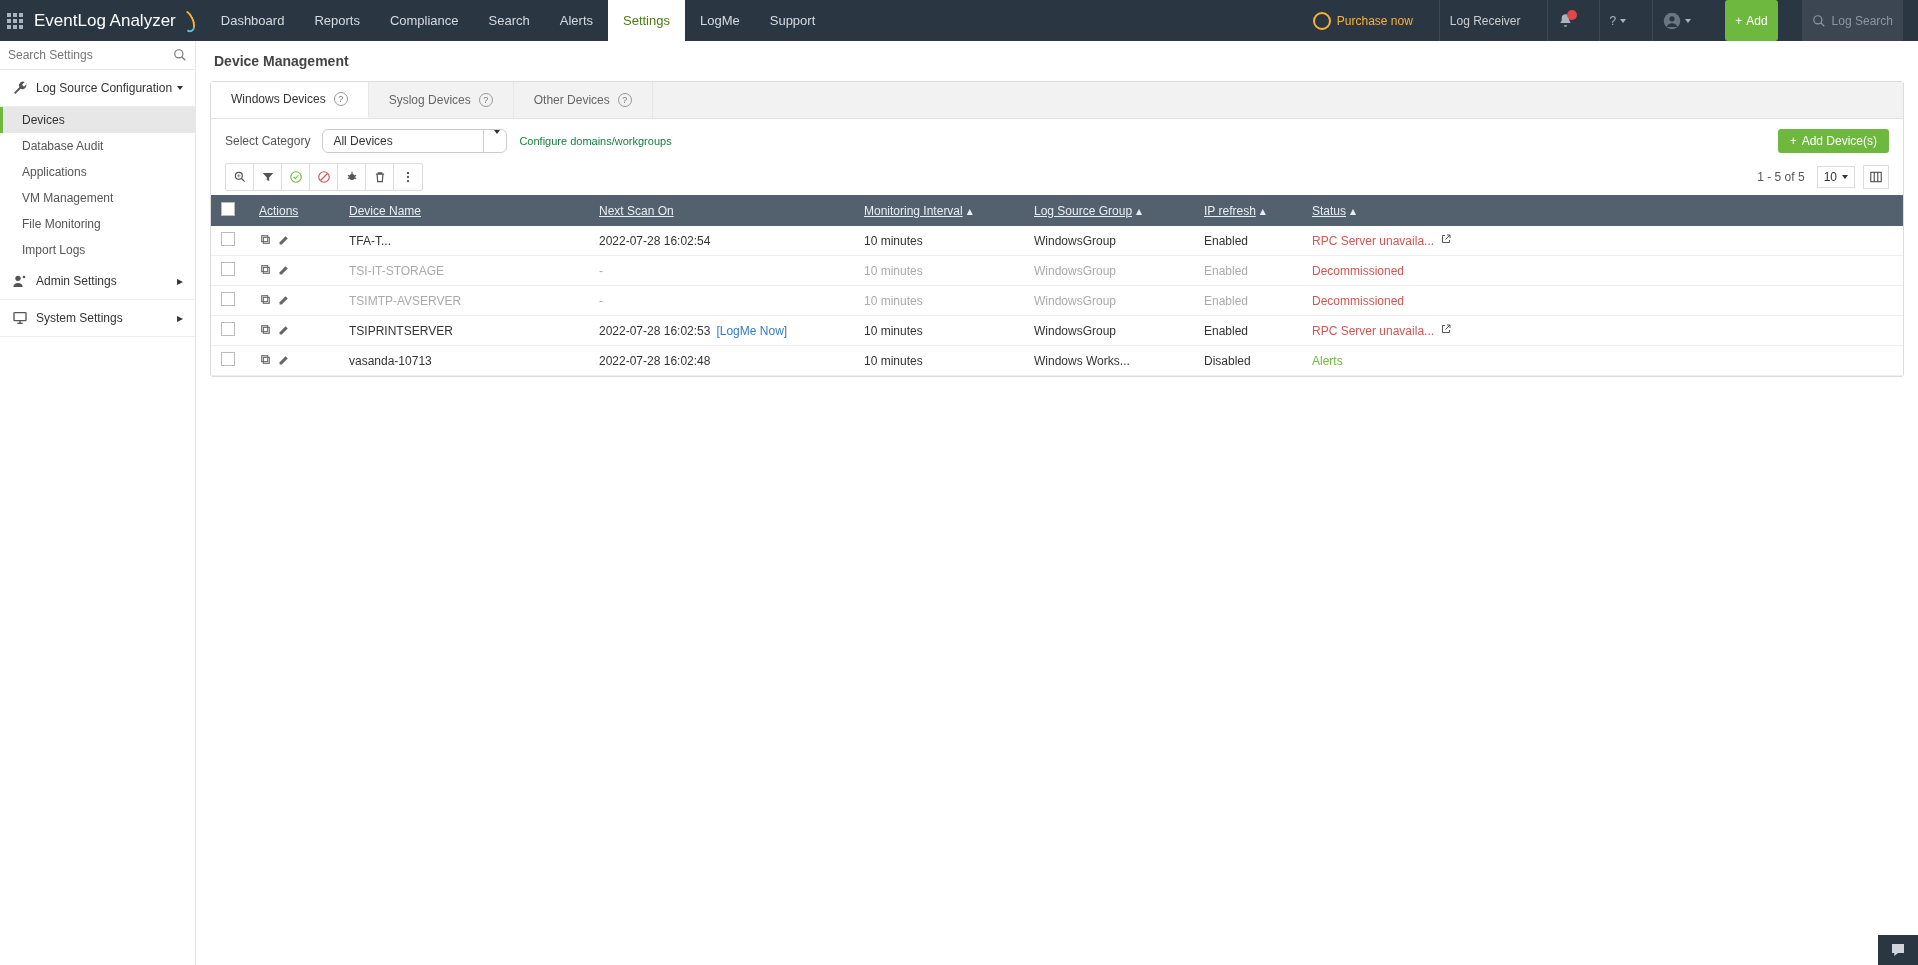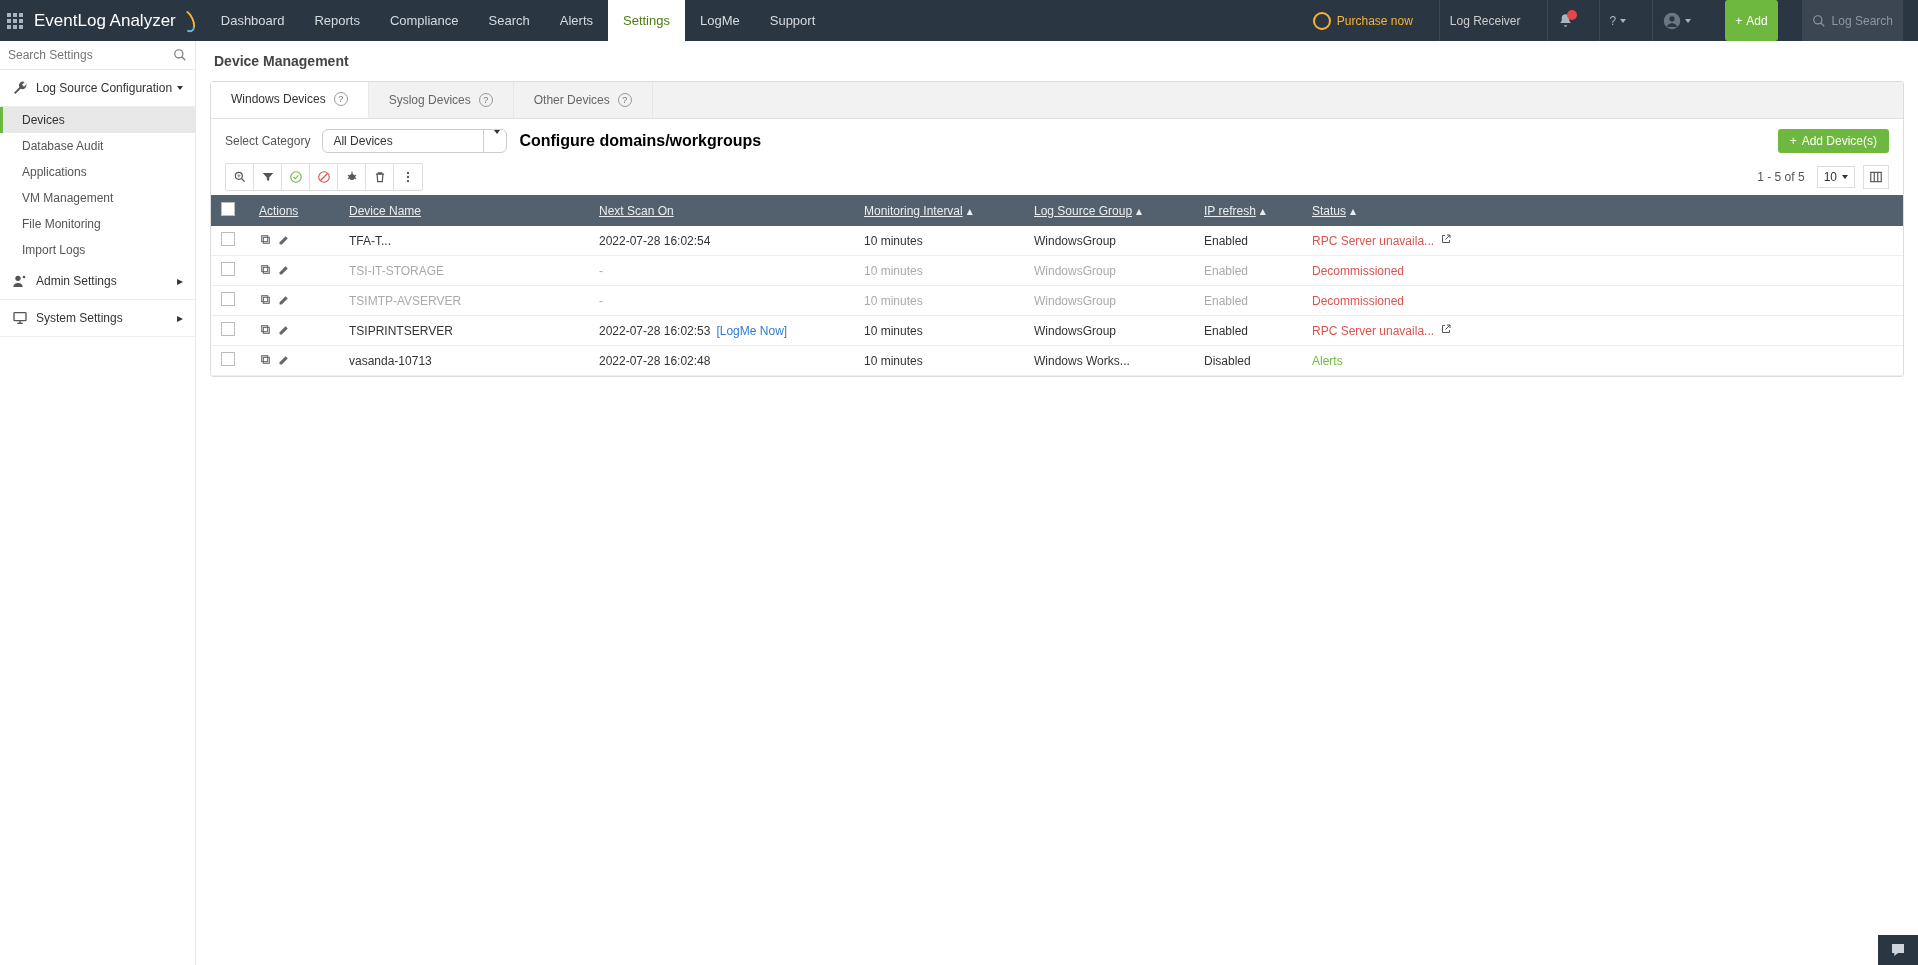--- a/index.html
+++ b/index.html
@@ -52,21 +52,21 @@
 .panel .tabs { background:#f2f2f2; }
 .tab.active { background:#fff; }
 .help-q { width:14px; height:14px; border:1px solid #999; border-radius:50%; display:flex; align-items:center; justify-content:center; font-size:9px; color:#777; }
 
 
 .filter-row { display:flex; align-items:center; padding:10px 14px; gap:12px; }
 .filter-label { font-size:12px; color:#555; }
 .select { display:flex; align-items:flex-end; border:1px solid #ccc; border-radius:6px; }
 .select-val { padding:4px 10px; min-width:160px; font-size:12px; }
 .select-btn { border-left:1px solid #ccc; padding:4px 6px; cursor:pointer; }
-.link { color:#000000; cursor:pointer; font-size:16px;font-weight:bold; }
+.link { color:#15803d; cursor:pointer; font-size:11px; }
 .btn-add-dev { margin-left:auto; background:#6fb83f; color:#fff; padding:5px 12px; border-radius:3px; display:flex; align-items:center; gap:5px; cursor:pointer; font-size:12px; }
 
 
 .toolbar-row { display:flex; align-items:center; padding:0 14px 4px 14px; position:relative; }
 .tool-group { display:flex; border:1px solid #ddd; border-radius:2px; overflow:hidden; }
 .tool { width:28px; height:26px; display:flex; align-items:center; justify-content:center; border-right:1px solid #ddd; cursor:pointer; }
 .tool:last-child { border-right:none; }
 .tool svg { width:14px; height:14px; }
 .tool.more { position:relative; }
 .dropdown { position:absolute; top:26px; left:0; background:#fff; border:1px solid #ccc; box-shadow:0 2px 6px rgba(0,0,0,.2); min-width:120px; z-index:50; }

